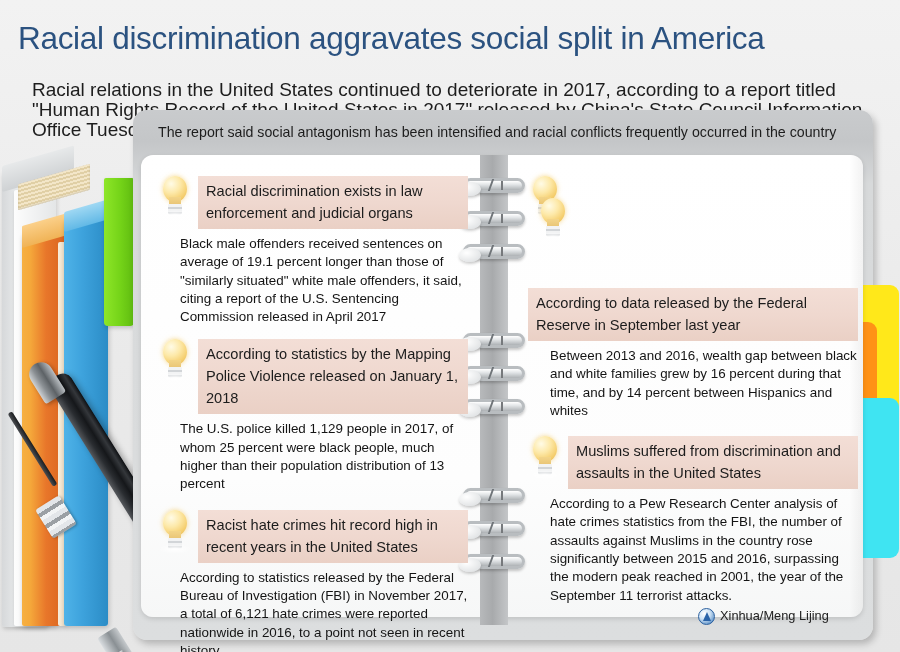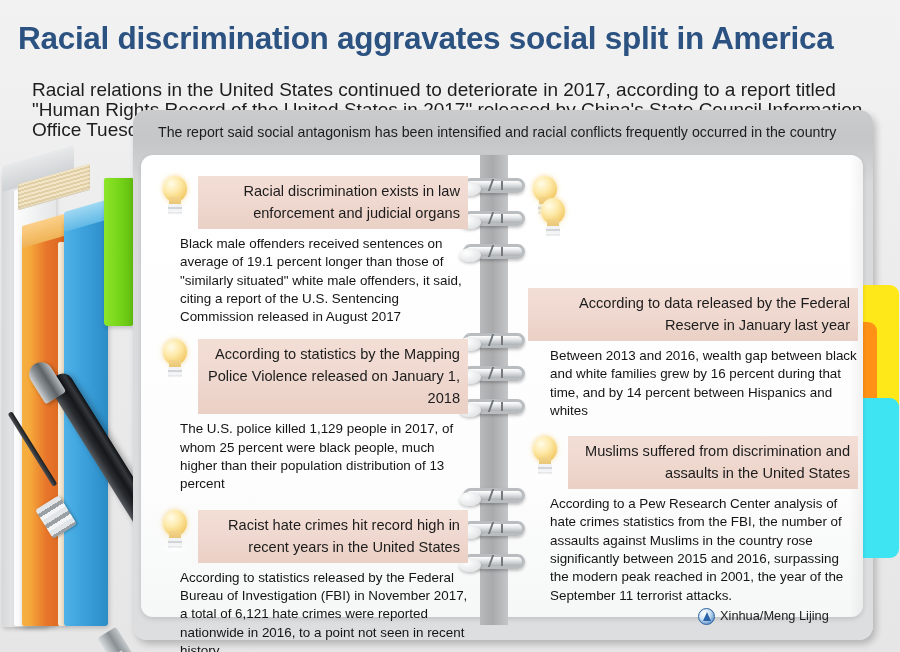--- a/index.html
+++ b/index.html
@@ -11,21 +11,21 @@
   }
   #page {
     position: relative;
     width: 900px; height: 652px;
     background: linear-gradient(180deg,#f2f2f2 0%, #eaeaea 55%, #e6e6e6 100%);
   }
 
   
   .hd-title {
     position: absolute; left: 18px; top: 20px; width: 870px;
-    font-size: 31.5px; font-weight: bold; letter-spacing: -0.3px;
+    font-size: 31.5px; font-weight: normal; letter-spacing: -0.3px;
     color: #2b5280; white-space: nowrap;
   }
   .hd-sub {
     position: absolute; left: 32px; top: 80px; width: 840px;
     font-size: 19px; color: #1d1d1d; line-height: 20px;
   }
 
   
   .books { position: absolute; left: 0px; top: 168px; width: 160px; height: 470px; }
   .bk { position: absolute; border-radius: 2px; }
@@ -209,21 +209,20 @@
   .bulb .glow {
     position: absolute; left: 0px; top: 34px; width: 34px; height: 10px;
     border-radius: 50%;
     background: radial-gradient(ellipse at center, rgba(255,255,255,.95), rgba(255,255,255,0) 70%);
   }
 
   .band {
     background: linear-gradient(180deg,#f3ded6 0%,#efd8cf 50%,#ead0c5 100%);
     color: #1c1c1c; font-size: 14.6px; line-height: 22px;
     padding: 4px 8px 5px 8px;
-    text-align: right;
   }
   .band-l { margin-left: 40px; }
   .band-r { margin-left: 40px; }
   .body-text {
     font-size: 13.4px; line-height: 18.3px; color: #141414;
     margin-top: 6px;
   }
   .body-left  { margin-left: 22px; }
   .body-right { margin-left: 22px; }
   .bulb-above { position: relative; margin-left: 8px; }
@@ -349,21 +348,21 @@
   <div class="col col-left">
 
     <div class="item">
       <div class="bulb">
         <div class="glass"></div>
           <div class="neck"></div>
           <div class="base"></div>
           <div class="glow"></div>
       </div>
       <div class="band band-l">Racial discrimination exists in law enforcement and judicial organs</div>
-      <div class="body-text body-left">Black male offenders received sentences on average of 19.1 percent longer than those of "similarly situated" white male offenders, it said, citing a report of the U.S. Sentencing Commission released in August 2017</div>
+      <div class="body-text body-left">Black male offenders received sentences on average of 19.1 percent longer than those of "similarly situated" white male offenders, it said, citing a report of the U.S. Sentencing Commission released in April 2017</div>
     </div>
 
     <div class="item" style="">
       <div class="bulb">
         <div class="glass"></div>
           <div class="neck"></div>
           <div class="base"></div>
           <div class="glow"></div>
       </div>
       <div class="band band-l">According to statistics by the Mapping Police Violence released on January 1, 2018</div>
@@ -394,21 +393,21 @@
       </div>
     </div>
 
     <div class="item" style="margin-top:22px;">
       <div class="bulb bulb-above" style="margin-bottom:2px;">
         <div class="glass"></div>
           <div class="neck"></div>
           <div class="base"></div>
           <div class="glow"></div>
       </div>
-      <div class="band" style="margin-top:46px;">According to data released by the Federal Reserve in January last year</div>
+      <div class="band" style="margin-top:46px;">According to data released by the Federal Reserve in September last year</div>
       <div class="body-text body-right">Between 2013 and 2016, wealth gap between black and white families grew by 16 percent during that time, and by 14 percent between Hispanics and whites</div>
     </div>
 
     <div class="item" style="margin-top:16px;">
       <div class="bulb">
         <div class="glass"></div>
           <div class="neck"></div>
           <div class="base"></div>
           <div class="glow"></div>
       </div>

